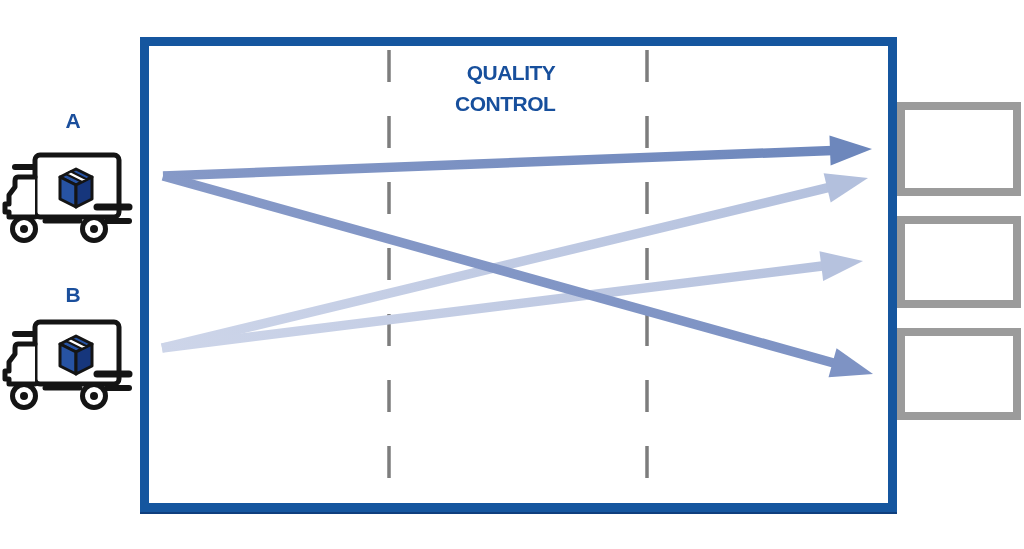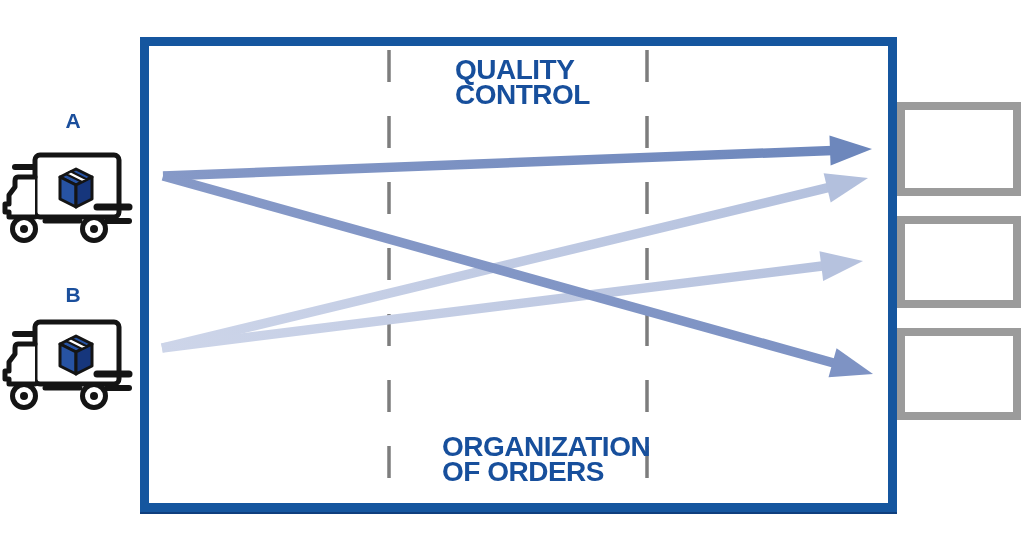--- a/index.html
+++ b/index.html
@@ -6,22 +6,22 @@
   .canvas{
     position:relative;width:1024px;height:549px;background:#ffffff;
     overflow:hidden;font-family:"Liberation Sans",sans-serif;
   }
   .process-box{
     position:absolute;left:140px;top:37px;width:757px;height:475px;
     border:9px solid #15569f;box-sizing:border-box;background:#ffffff;
     box-shadow:0 2px 0 #0f3f7e;
   }
   .stage-label{
-    position:absolute;color:#174f9c;font-weight:bold;font-size:28px;
-    line-height:25px;letter-spacing:-0.5px;white-space:pre-line;z-index:3;
+    position:absolute;color:#174f9c;font-weight:bold;font-size:21px;
+    line-height:31px;letter-spacing:-0.5px;white-space:pre-line;z-index:3;text-align:right;
   }
   .stage-label.top{left:455px;top:57px;}
   .stage-label.bottom{left:442px;top:434px;}
   .source-label{
     position:absolute;width:130px;text-align:center;color:#1b4f9c;
     font-weight:bold;font-size:21px;z-index:3;
   }
   .source-label.a{left:8px;top:109px;}
   .source-label.b{left:8px;top:283px;}
   .truck{position:absolute;width:132px;height:96px;z-index:3;}
@@ -85,22 +85,20 @@
       <circle cx="23" cy="79" r="11.5"></circle>
       <circle cx="93" cy="79" r="11.5"></circle>
       <circle cx="23" cy="79" r="4" fill="#141414" stroke="none"></circle>
       <circle cx="93" cy="79" r="4" fill="#141414" stroke="none"></circle>
     </g>
   </svg>
 
   <div class="process-box"></div>
   <div class="stage-label top">QUALITY
 CONTROL</div>
-  <div class="stage-label bottom">ORGANIZATION
-OF ORDERS</div>
 
   <div class="output-bin bin-1"></div>
   <div class="output-bin bin-2"></div>
   <div class="output-bin bin-3"></div>
 
   <svg class="overlay" viewBox="0 0 1024 549">
       <defs>
         <linearGradient id="arrow-grad-0" gradientUnits="userSpaceOnUse" x1="162" y1="348" x2="868" y2="178">
           <stop offset="0" stop-color="#cdd5e9"></stop>
           <stop offset="1" stop-color="#b3c0dd"></stop>

